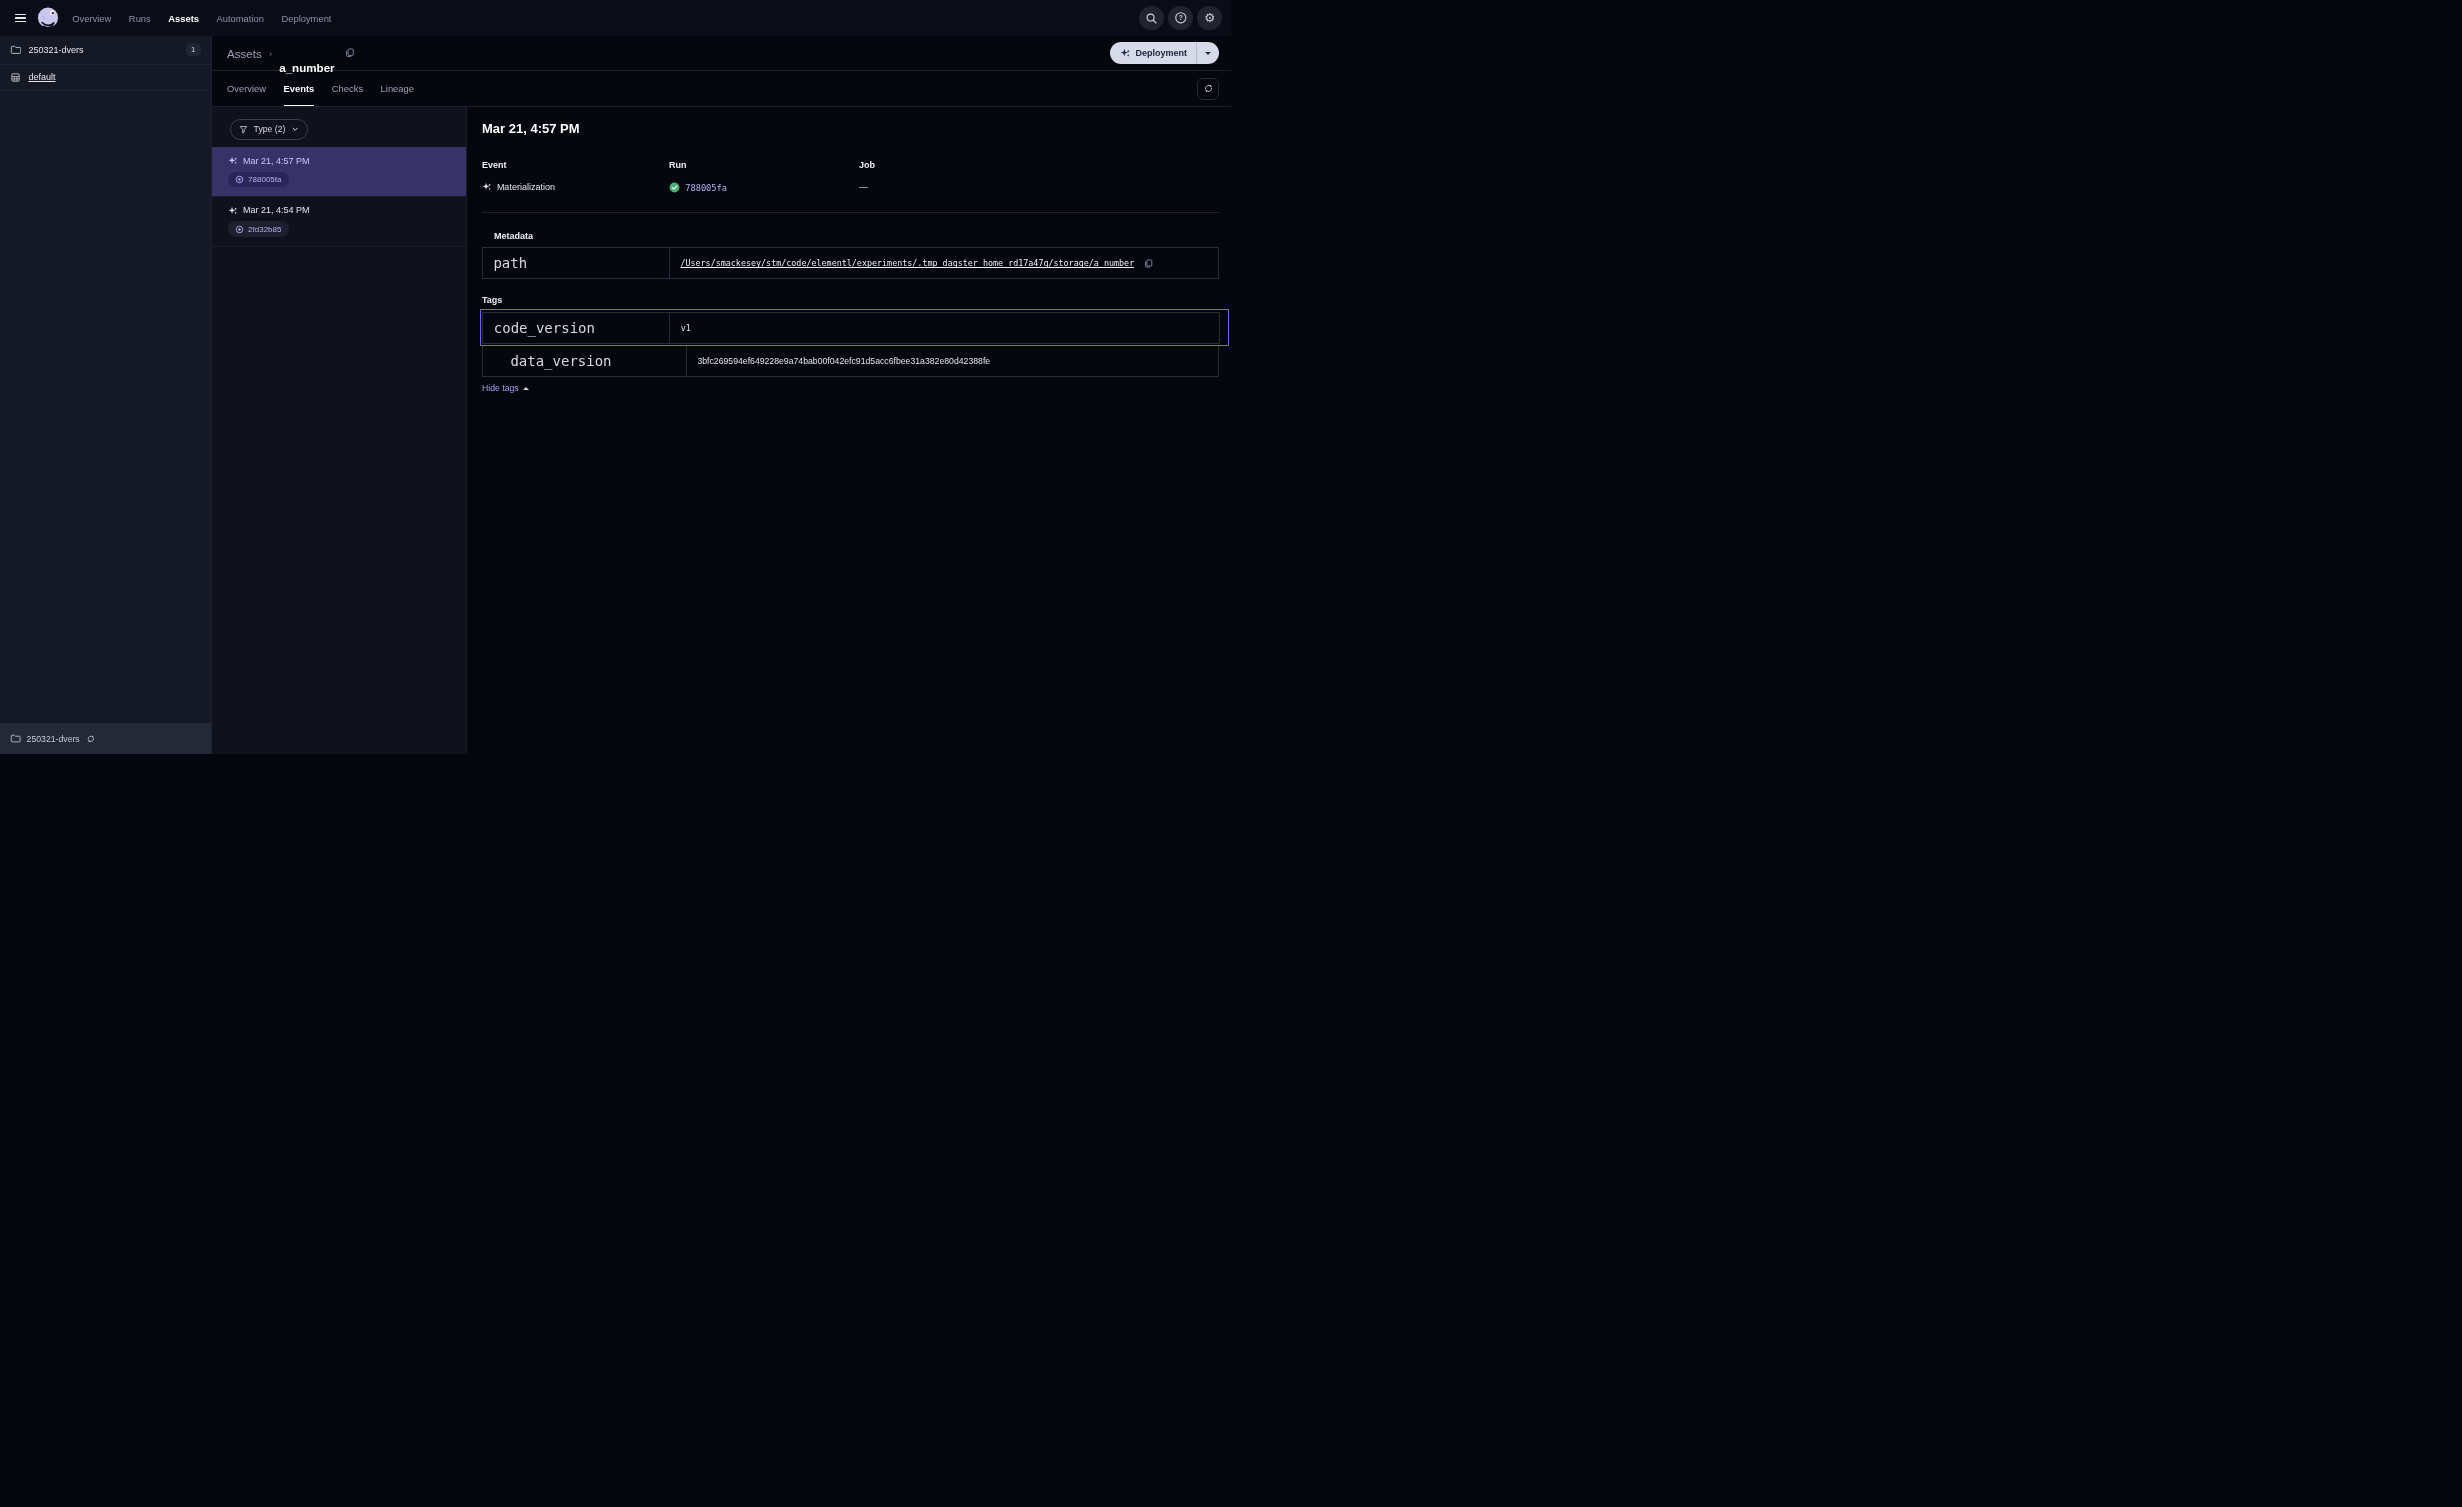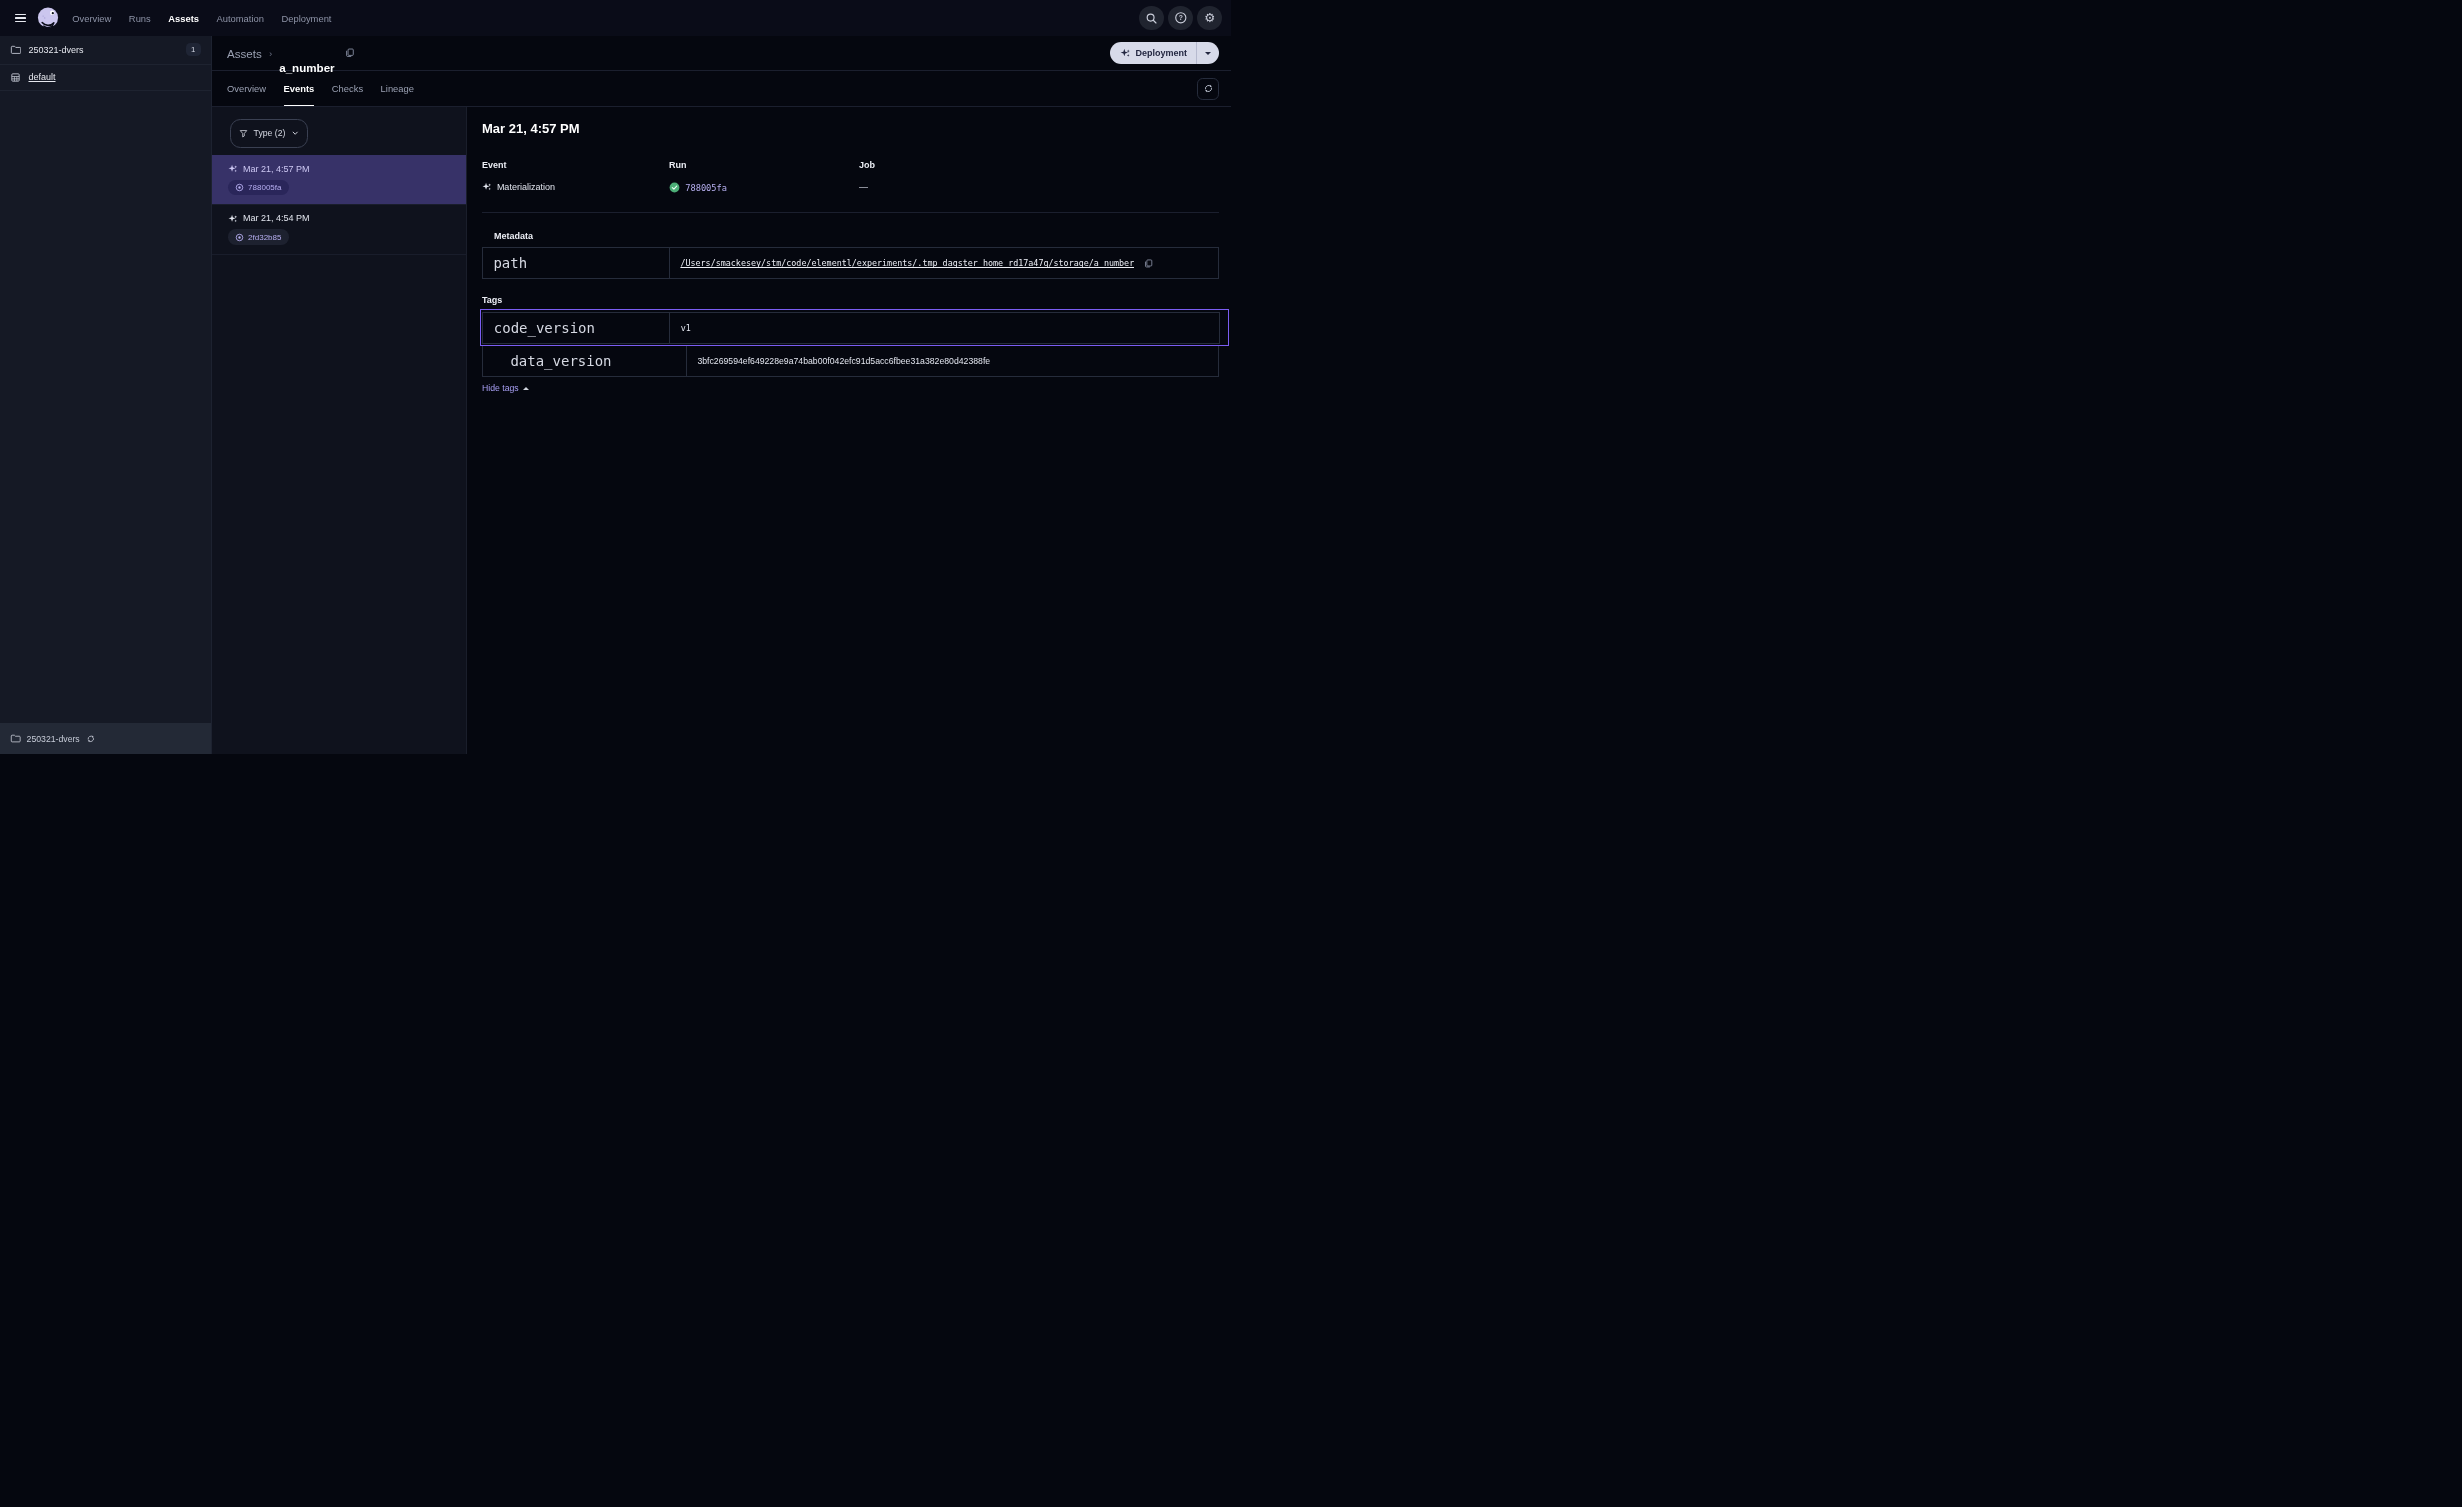--- a/index.html
+++ b/index.html
@@ -57,21 +57,21 @@
   .tab { position:relative; height:100%; display:flex; align-items:center; color:#9aa0b2; font-size:9.4px; font-weight:500; cursor:pointer; }
   .tab.active { color:#ffffff; font-weight:700; }
   .tab.active::after { content:""; position:absolute; left:0; right:0; bottom:0; height:1.3px; background:#ffffff; }
   .iconbtn { margin-left:auto; width:22px; height:22px; border:0.6px solid #262c3c; border-radius:5.8px; background:transparent;
     color:#b9bfcc; display:flex; align-items:center; justify-content:center; cursor:pointer; padding:0; }
 
   
   .body { flex:1; display:flex; min-height:0; }
   .events-col { width:255px; flex:0 0 255px; background:#0f121d; border-right:0.6px solid #1a1e2b; display:flex; flex-direction:column; }
   .filter-row { padding:11.6px 0 7.8px 18px; }
-  .filterbtn { height:29px; display:inline-flex; align-items:center; gap:5.2px; padding:0 8.4px; border:0.6px solid #3a4052;
+  .filterbtn { height:21px; display:inline-flex; align-items:center; gap:5.2px; padding:0 8.4px; border:0.6px solid #3a4052;
     border-radius:10.4px; background:transparent; color:#d6d9e3; font-size:8.7px; cursor:pointer; }
   .event-item { padding:8.4px 15.5px 9px; border-bottom:0.6px solid #191d2b; cursor:pointer; }
   .event-item.selected { background:#373268; }
   .event-title { display:flex; align-items:center; gap:5.8px; font-size:9px; color:#e2e5ee; }
   .event-item.selected .event-title { color:#cdc8f3; }
   .event-badge { margin-top:5.8px; display:inline-flex; align-items:center; gap:4.5px; height:15.5px; padding:0 7.1px;
     border-radius:7.8px; background:#1d212f; color:#b6aef0; font-size:8px; }
   .event-item.selected .event-badge { background:#2a265a; }
 
   

